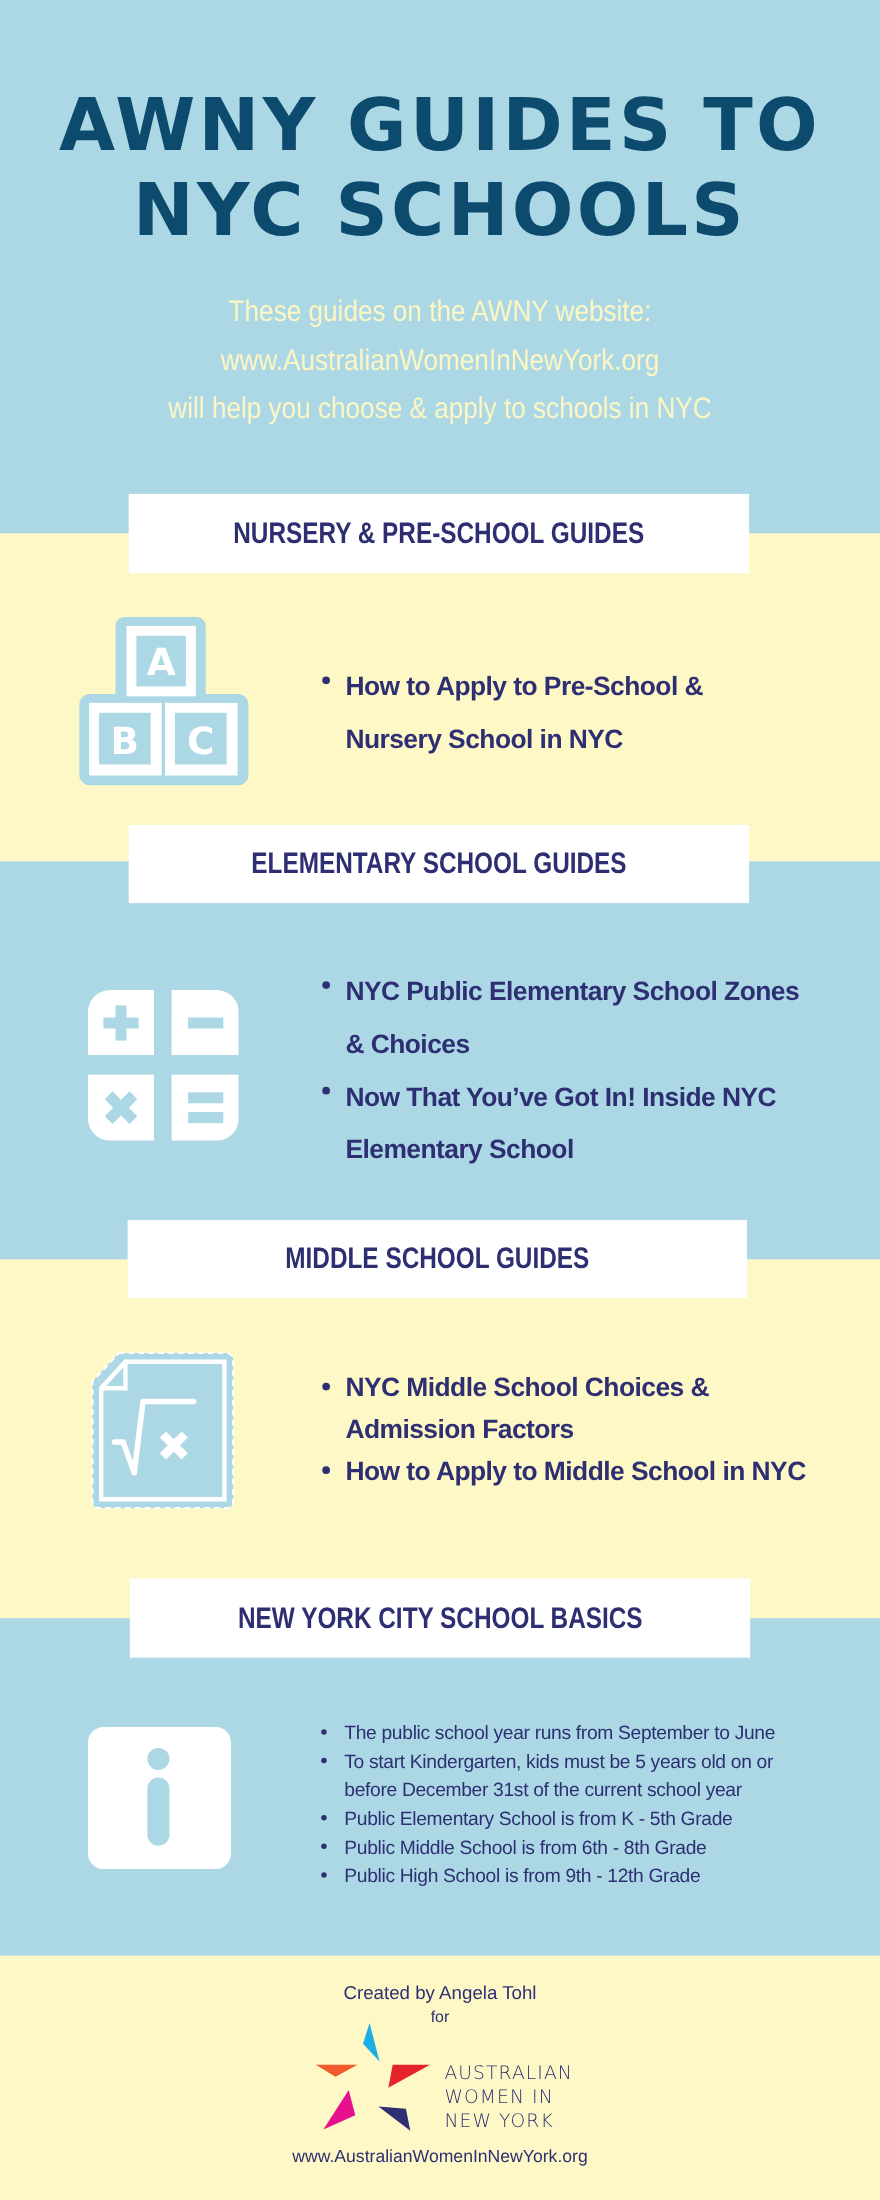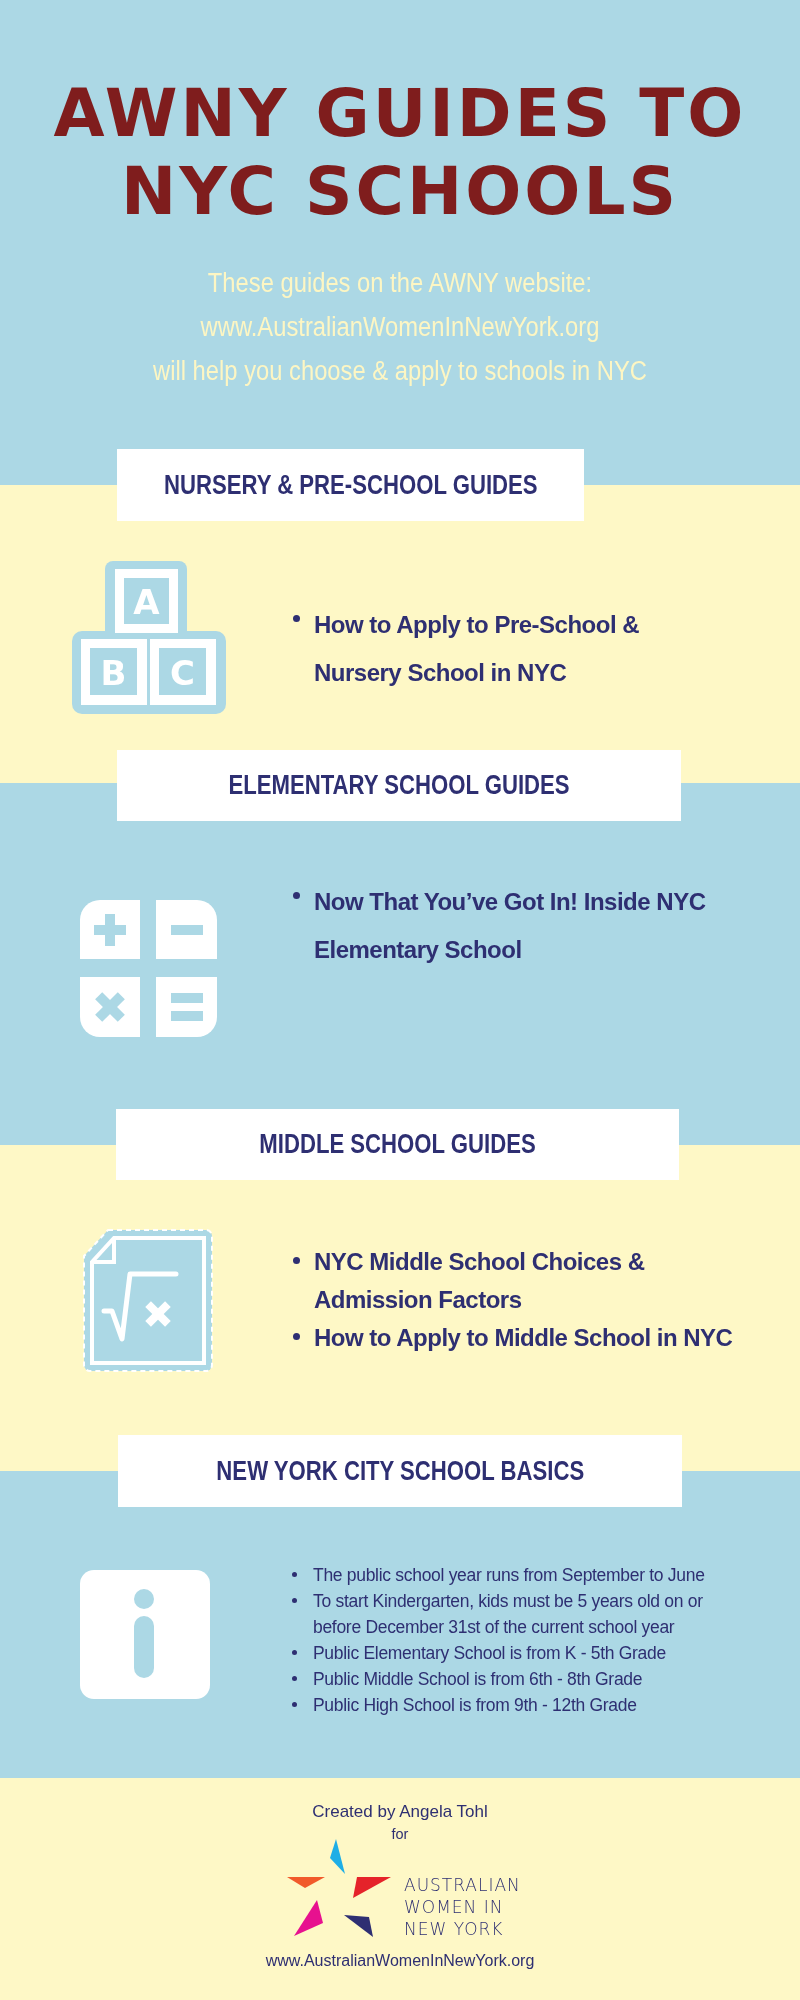--- a/index.html
+++ b/index.html
@@ -1,20 +1,20 @@
 <!DOCTYPE html>
 <html><head>
 <meta charset="utf-8">
 <style>
   html, body { margin: 0; padding: 0; }
   body { width: 800px; height: 2000px; position: relative; overflow: hidden; background: #fef8c6; font-family: "Liberation Sans", sans-serif; }
   .band { position: absolute; left: 0; width: 800px; }
   .blue { background: #acd8e5; }
   .yellow { background: #fef8c6; }
-  .title { position: absolute; left: 0; width: 800px; text-align: center; color: #7f1d1d; font-family: "DejaVu Sans", sans-serif; font-weight: bold; font-size: 66px; letter-spacing: 3px; line-height: 80px; }
+  .title { position: absolute; left: 0; width: 800px; text-align: center; color: #0c4a6e; font-family: "DejaVu Sans", sans-serif; font-weight: bold; font-size: 66px; letter-spacing: 3px; line-height: 80px; }
   .subtitle { position: absolute; left: 0; width: 800px; text-align: center; color: #fdf6c3; font-family: "Liberation Sans", sans-serif; font-size: 27px; line-height: 44px; transform: scaleX(0.88); }
   .hbox { position: absolute; background: #ffffff; display: flex; align-items: center; justify-content: center; }
   .htext { color: #2e2f72; font-family: "Liberation Sans", sans-serif; font-weight: bold; font-size: 27px; transform: scaleX(0.82); white-space: nowrap; }
   .icon { position: absolute; }
   .list { position: absolute; margin: 0; padding: 0; list-style: none; color: #2e2f72; }
   .list li { position: relative; padding-left: 21px; }
   .list li::before { content: ""; position: absolute; left: 0; width: 7px; height: 7px; border-radius: 50%; background: #2e2f72; }
   .big { font-family: "Liberation Sans", sans-serif; font-weight: bold; font-size: 24px; line-height: 48px; letter-spacing: -0.5px; }
   .big li::before { top: 14px; }
   .small { font-family: "Liberation Sans", sans-serif; font-size: 17.5px; line-height: 26px; letter-spacing: -0.3px; }
@@ -32,21 +32,21 @@
 <div class="band blue" style="top:1471px;height:307px;"></div>
 <div class="band yellow" style="top:1778px;height:222px;"></div>
 
 <div class="title" style="top:74px;">AWNY GUIDES TO</div>
 <div class="title" style="top:152px;">NYC SCHOOLS</div>
 
 <div class="subtitle" style="top:261px;">These guides on the AWNY website:</div>
 <div class="subtitle" style="top:305px;">www.AustralianWomenInNewYork.org</div>
 <div class="subtitle" style="top:349px;">will help you choose &amp; apply to schools in NYC</div>
 
-<div class="hbox" style="left:117px;top:449px;width:467px;height:72px;">
+<div class="hbox" style="left:117px;top:449px;width:564px;height:72px;">
   <span class="htext">NURSERY &amp; PRE-SCHOOL GUIDES</span>
 </div>
 <div class="icon" style="left:72px;top:561px;width:154px;height:153px;">
   <svg width="154" height="153" viewBox="0 0 154 153">
     <rect x="33" y="0" width="82" height="80" rx="8" fill="#acd8e5"></rect>
     <rect x="0" y="70" width="154" height="83" rx="10" fill="#acd8e5"></rect>
     <rect x="43" y="8" width="63" height="64" fill="#fff"></rect>
     <rect x="52" y="17" width="45" height="46" fill="#acd8e5"></rect>
     <rect x="9" y="78" width="66" height="66" fill="#fff"></rect>
     <rect x="78" y="78" width="66" height="66" fill="#fff"></rect>
@@ -75,20 +75,21 @@
     <rect x="91" y="25" width="32" height="10" fill="#acd8e5"></rect>
     <g transform="translate(30 107) rotate(45)">
       <rect x="-16" y="-5" width="32" height="10" fill="#acd8e5"></rect>
       <rect x="-5" y="-16" width="10" height="32" fill="#acd8e5"></rect>
     </g>
     <rect x="91" y="93" width="32" height="10" fill="#acd8e5"></rect>
     <rect x="91" y="111" width="32" height="10" fill="#acd8e5"></rect>
   </svg>
 </div>
 <ul class="list big" style="left:293px;top:878px;width:440px;">
+  <li><span>NYC Public Elementary School Zones &amp; Choices</span></li>
   <li><span>Now That You’ve Got In! Inside NYC Elementary School</span></li>
 </ul>
 
 <div class="hbox" style="left:116px;top:1109px;width:563px;height:71px;">
   <span class="htext">MIDDLE SCHOOL GUIDES</span>
 </div>
 <div class="icon" style="left:82px;top:1228px;width:132px;height:145px;">
   <svg width="132" height="145" viewBox="0 0 132 145">
     <path d="M26 2 H124 A6 6 0 0 1 130 8 V137 A6 6 0 0 1 124 143 H8 A6 6 0 0 1 2 137 V28 Z" fill="#acd8e5" stroke="#fff" stroke-width="2" stroke-dasharray="5 4"></path>
     <path d="M32 10 H122 V135 H10 V34 Z" fill="none" stroke="#fff" stroke-width="4"></path>

